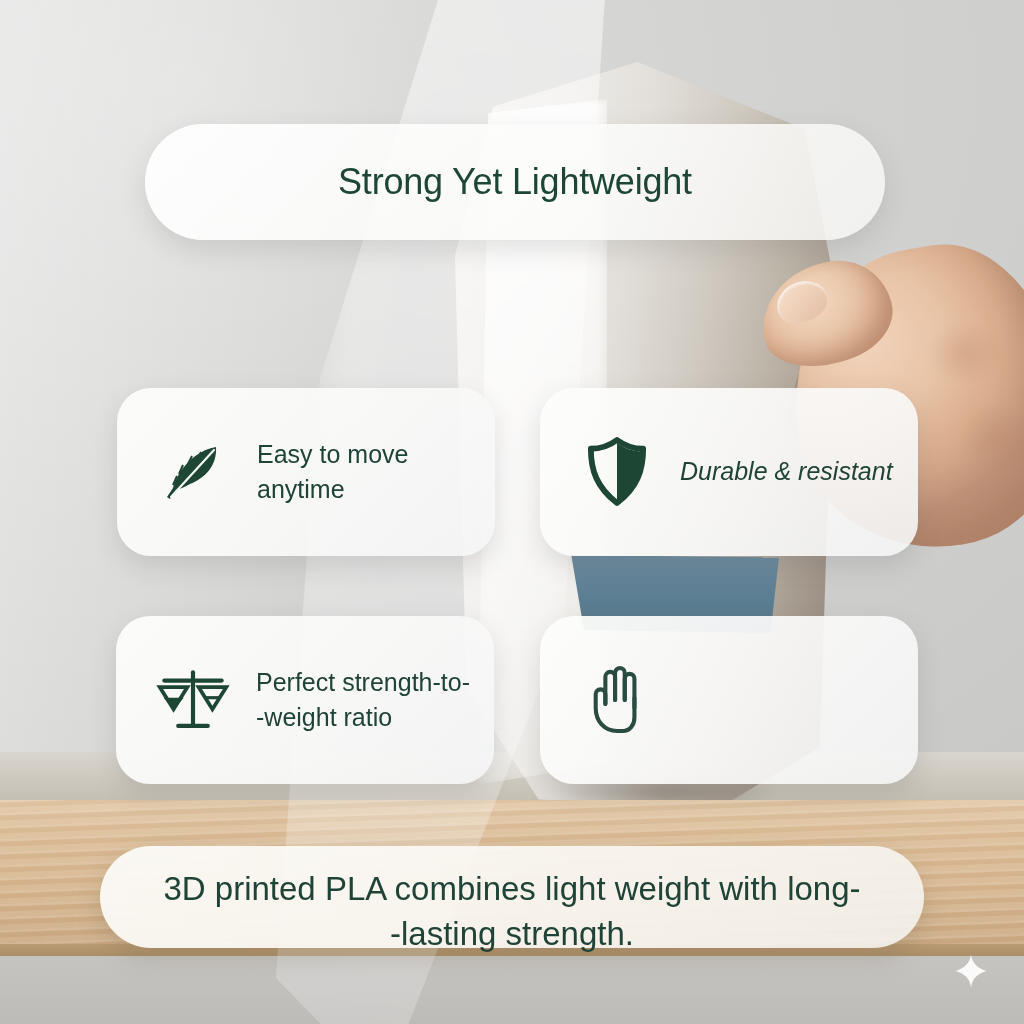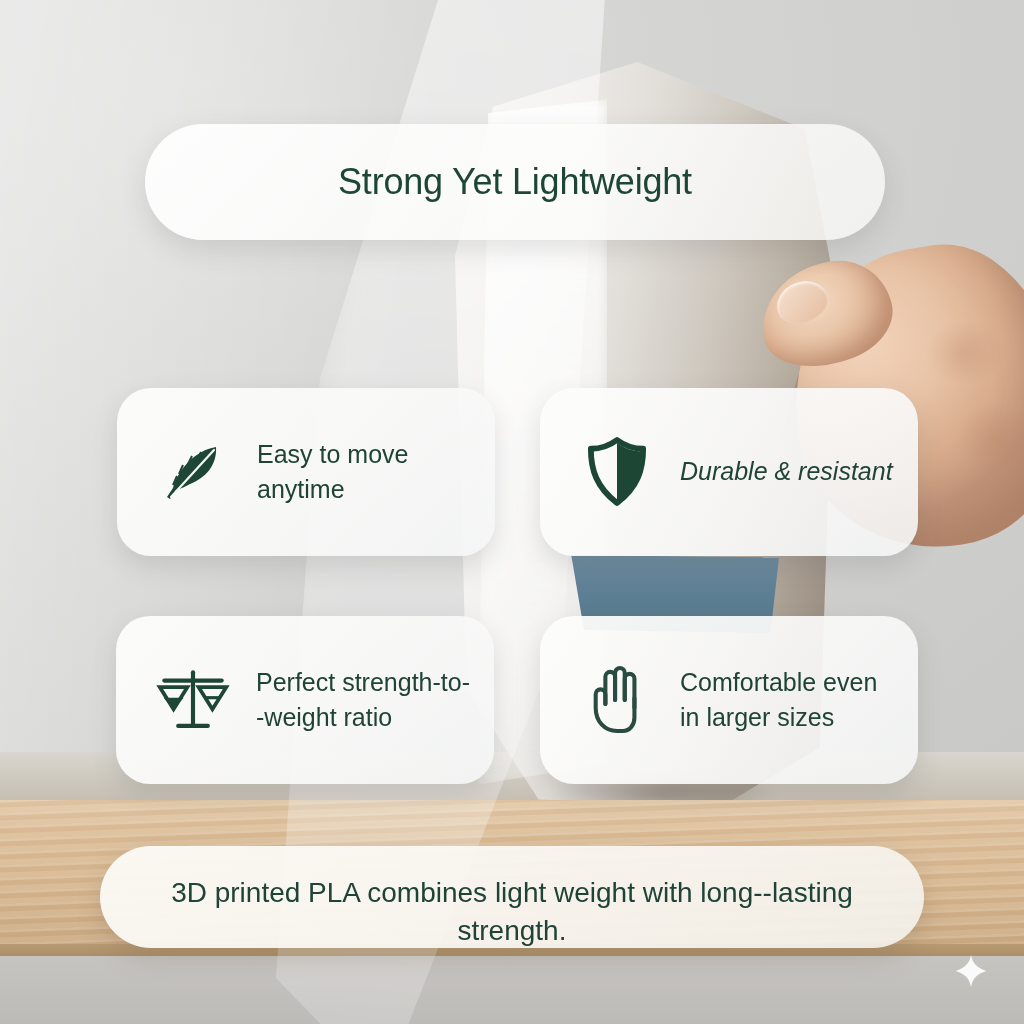--- a/index.html
+++ b/index.html
@@ -167,21 +167,21 @@
     font-size:25px; line-height:1.42; color:#1f4336;
   }
 
   .footer-pill {
     position:absolute; left:100px; top:846px; width:824px; height:102px;
     border-radius:51px;
     background:linear-gradient(150deg, rgba(252,251,247,.95) 0%, rgba(249,247,242,.92) 60%, rgba(244,242,236,.90) 100%);
     box-shadow:0 10px 24px rgba(110,95,75,.22);
     display:flex; align-items:center; justify-content:center; text-align:center;
   }
-  .footer-text { font-size:28px; line-height:1.35; color:#1f4336; padding:0 60px;margin-top:29px; }
+  .footer-text { font-size:33px; line-height:1.35; color:#1f4336; padding:0 60px;margin-top:29px; }
 
   .sparkle { position:absolute; right:36px; bottom:36px; width:34px; height:34px; }
 </style>
 </head>
 <body>
 
 <div id="backdrop">
   <div class="wall"></div>
   <div class="wall-sheen"></div>
 
@@ -261,21 +261,20 @@
       <span class="card-icon">
         <svg viewBox="0 0 64 72" width="62" height="70" aria-hidden="true">
           <g fill="none" stroke="#2a4b41" stroke-width="4.2" stroke-linecap="round" stroke-linejoin="round">
             <path d="M20 40V12a5 5 0 0 1 10 0v24"></path>
             <path d="M30 36V8a5 5 0 0 1 10 0v28"></path>
             <path d="M40 36V14a5 5 0 0 1 10 0v30"></path>
             <path d="M20 40V30a5 5 0 0 0-10 0v14c0 14 9 24 22 24h6c7 0 12-6 12-14V34"></path>
           </g>
         </svg>
       </span>
-      <span class="card-label">Comfortable even in larger sizes</span>
     </div>
 
   </div>
 
   <div class="footer-pill">
     <div class="footer-text">3D printed PLA combines light weight with long--lasting strength.</div>
   </div>
 
   <span class="sparkle">
     <svg viewBox="0 0 40 40" width="34" height="34" aria-hidden="true">

